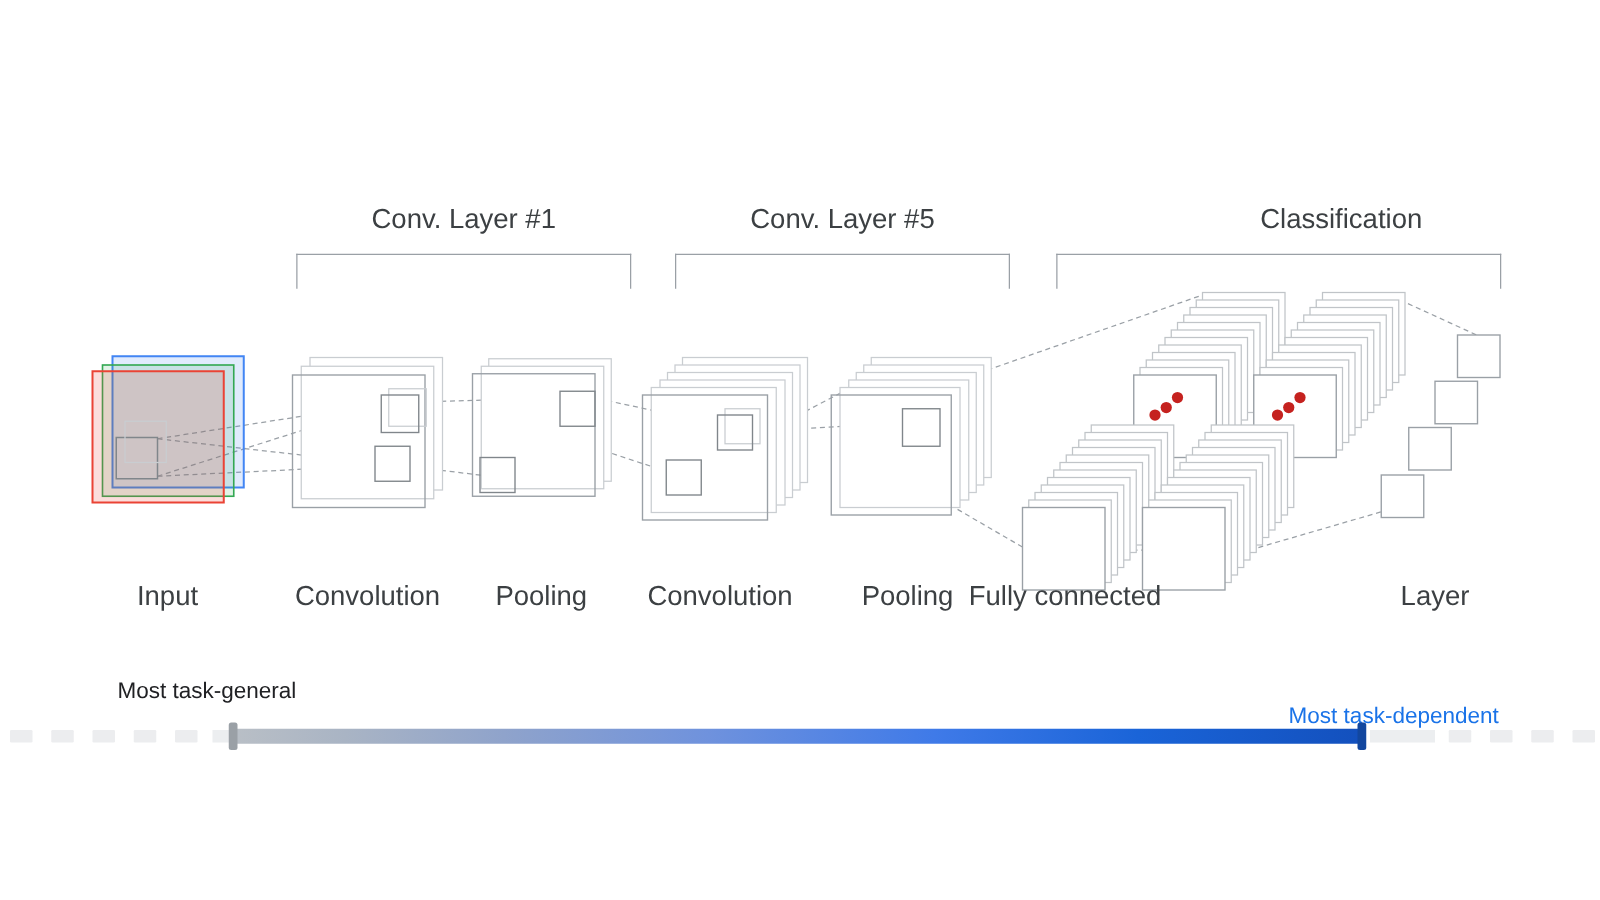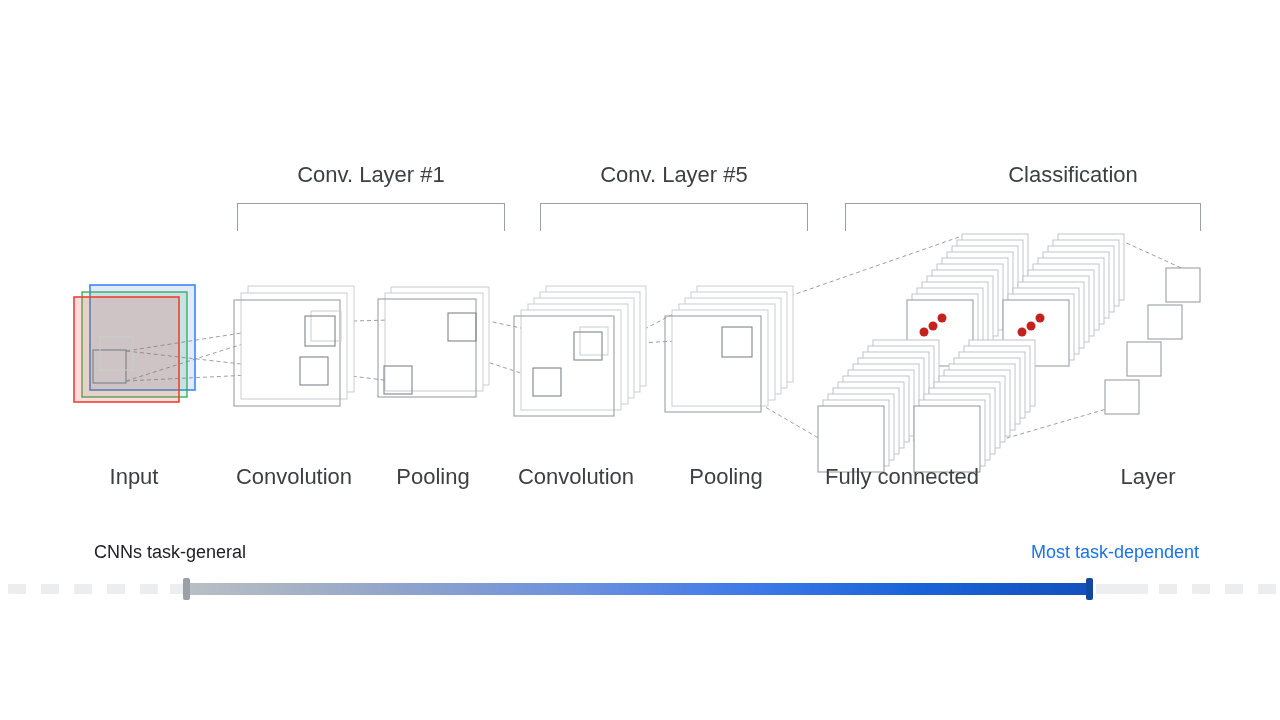--- a/index.html
+++ b/index.html
@@ -72,21 +72,21 @@
   }
 
   
   .spectrum-label {
     position: absolute;
     top: 542px;
     font-size: 18px;
     white-space: nowrap;
   }
   .spectrum-label.left  { left: 94px;  color: #202124; }
-  .spectrum-label.right { right: 81px; color: #1a73e8; }
+  .spectrum-label.right { right: 81px; color: #1a73e8; margin-top: 20px; }
 
   .spectrum-bar {
     position: absolute;
     left: 0;
     top: 582px;
     width: 1280px;
     height: 14px;
   }
   .dash {
     position: absolute;
@@ -302,24 +302,24 @@
       <rect x="1127" y="342" width="34" height="34"></rect>
       <rect x="1105" y="380" width="34" height="34"></rect>
     </g>
   </svg>
 
   <div class="stage-label" style="left:134px;">Input</div>
   <div class="stage-label" style="left:294px;">Convolution</div>
   <div class="stage-label" style="left:433px;">Pooling</div>
   <div class="stage-label" style="left:576px;">Convolution</div>
   <div class="stage-label" style="left:726px;">Pooling</div>
-  <div class="stage-label" style="left:902px;">Fully connected</div>
+  <div class="stage-label" style="left:852px;">Fully connected</div>
   <div class="stage-label" style="left:1148px;">Layer</div>
 
-  <div class="spectrum-label left">CNNs task-general</div>
+  <div class="spectrum-label left">Most task-general</div>
   <div class="spectrum-label right">Most task-dependent</div>
 
   <div class="spectrum-bar">
 
     <div class="dash" style="left:8px;   width:18px;"></div>
     <div class="dash" style="left:41px;  width:18px;"></div>
     <div class="dash" style="left:74px;  width:18px;"></div>
     <div class="dash" style="left:107px; width:18px;"></div>
     <div class="dash" style="left:140px; width:18px;"></div>
     <div class="pre-solid" style="left:170px; width:18px;"></div>

